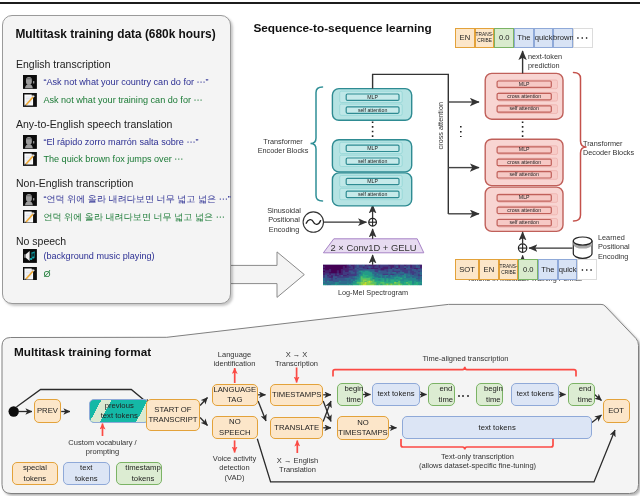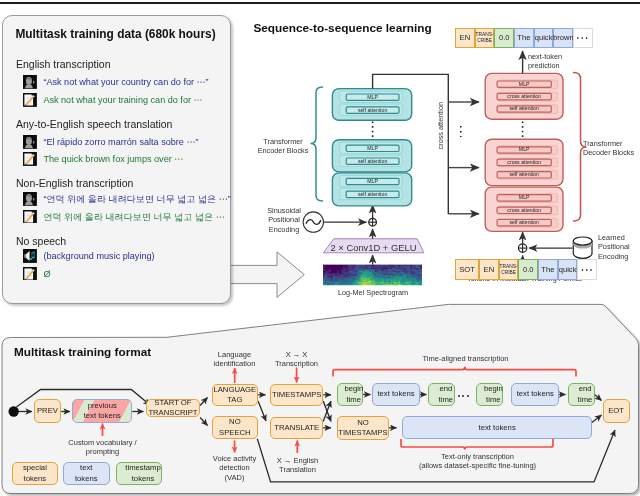--- a/index.html
+++ b/index.html
@@ -36,21 +36,21 @@
 
   .cap{position:absolute;font-size:7.3px;color:#333;text-align:center;letter-spacing:0px;white-space:pre-line;}
   .lbl{position:absolute;font-size:7.3px;color:#333;text-align:center;line-height:9.4px;letter-spacing:0px;white-space:pre-line;}
 
   
   .bx{position:absolute;box-sizing:border-box;display:flex;align-items:center;
       justify-content:center;text-align:center;border-radius:5px;
       font-size:7.7px;line-height:10.4px;color:#222;letter-spacing:0px;white-space:pre-line;}
   .bx.sp{background:#fce6c9;border:1.2px solid #e3a23a;}
   .bx.tx{background:#dce5f5;border:1.2px solid #8fa9d8;}
-  .bx.striped{background:#fca5a5;overflow:hidden;}
+  .bx.striped{background:#14b8a6;overflow:hidden;margin-left:17px;}
   .bx.striped::before{content:"";position:absolute;left:0;top:0;right:0;bottom:0;
     background:repeating-linear-gradient(118deg,transparent 0 10px,#dbe9d0 10px 19px,transparent 19px 41px);}
   .bx.striped > span{position:relative;z-index:1;}
   .bx.ts{background:#dcecd2;border:1.2px solid #7bb365;padding-left:8px;}
   .rlbl{position:absolute;font-size:7.5px;color:#333;text-align:center;line-height:9.6px;letter-spacing:0px;white-space:pre-line;}
 </style>
 </head>
 <body>
 
 <div id="topline" class="abs"></div>
@@ -387,21 +387,21 @@
   <line x1="296.6" y1="367.5" x2="296.6" y2="382.5" stroke="#fb4a44" stroke-width="1.7" fill="none" marker-end="url(#rh)"></line>
   <line x1="297.3" y1="453" x2="297.3" y2="440.5" stroke="#fb4a44" stroke-width="1.7" fill="none" marker-end="url(#rh)"></line>
   <line x1="102.5" y1="436" x2="102.5" y2="423.5" stroke="#fb4a44" stroke-width="1.7" fill="none" marker-end="url(#rh)"></line>
   <path d="M 333 376.5 L 333 371.6 Q 333 369.6 335 369.6 L 462.5 369.6 Q 464.8 369.6 464.8 366.8 Q 464.8 369.6 467 369.6 L 574 369.6 Q 576 369.6 576 371.6 L 576 376.5" stroke="#fb4a44" stroke-width="1.7" fill="none"></path>
   <path d="M 401 439 L 401 445 Q 401 447 403 447 L 462.5 447 Q 464.8 447 464.8 449.6 Q 464.8 447 467 447 L 551 447 Q 553 447 553 445 L 553 439" stroke="#fb4a44" stroke-width="1.7" fill="none"></path>
 </svg>
 <div id="bp-title" class="abs">Multitask training format</div>
 <div class="bx sp" style="left:33.7px;top:399.4px;width:27.5px;height:23.4px;font-size:7.7px;line-height:10.4px;">PREV</div>
 <div class="bx tx striped" style="left:72.2px;top:399.4px;width:60.1px;height:23.4px;font-size:7.7px;line-height:10.4px;"><span>previous
 text tokens</span></div>
-<div class="bx sp" style="left:145.8px;top:399.4px;width:54.3px;height:18px;font-size:7.7px;line-height:10.4px;text-align:center;">START OF
+<div class="bx sp" style="left:145.8px;top:399.4px;width:54.3px;height:32px;font-size:7.7px;line-height:10.4px;text-align:center;">START OF
 TRANSCRIPT</div>
 <div class="bx sp" style="left:211.6px;top:383.9px;width:46.5px;height:22.5px;font-size:7.7px;line-height:10.4px;">LANGUAGE
 TAG</div>
 <div class="bx sp" style="left:211.6px;top:416.3px;width:46.5px;height:22.5px;font-size:7.7px;line-height:10.4px;">NO
 SPEECH</div>
 <div class="bx sp" style="left:270.2px;top:383.9px;width:53px;height:22.5px;font-size:7.7px;line-height:10.4px;">TIMESTAMPS</div>
 <div class="bx sp" style="left:270.2px;top:416.8px;width:53px;height:22.5px;font-size:7.7px;line-height:10.4px;">TRANSLATE</div>
 <div class="bx sp" style="left:336.8px;top:416.4px;width:52.3px;height:23.7px;font-size:7.7px;line-height:10.4px;">NO
 TIMESTAMPS</div>
 <div class="bx ts" style="left:336.7px;top:382.9px;width:26.2px;height:23.3px;font-size:7.7px;line-height:10.4px;">begin

